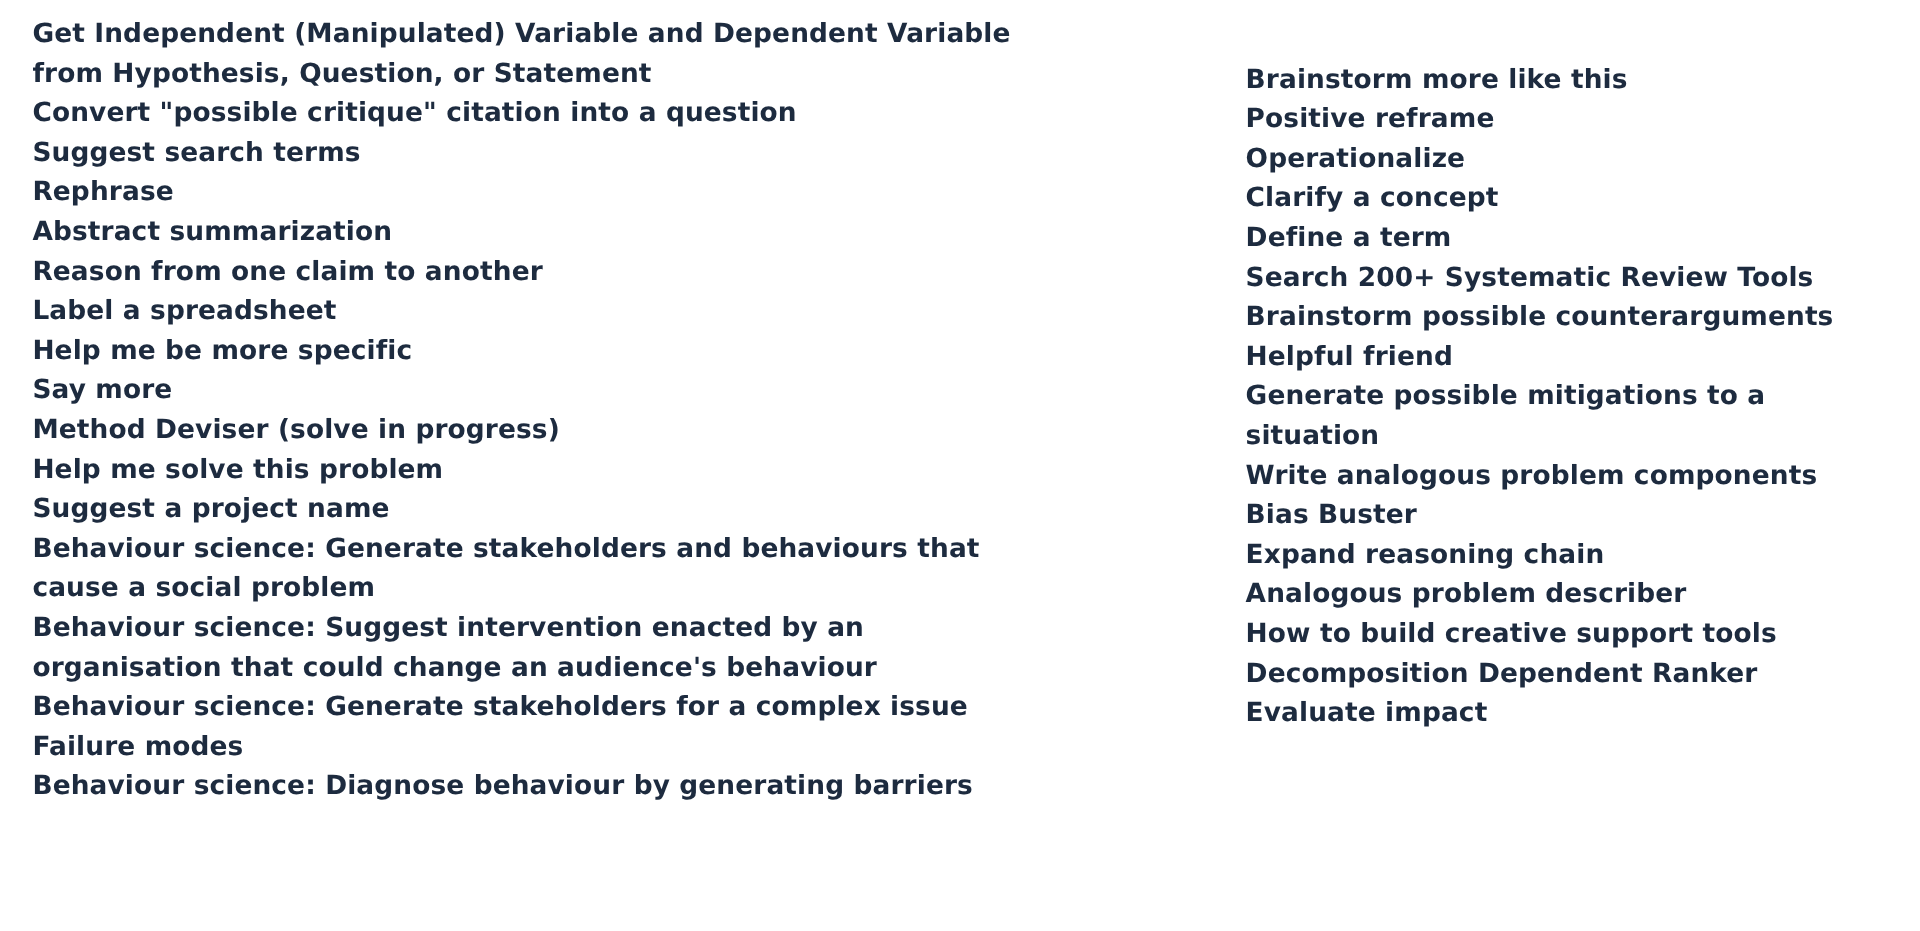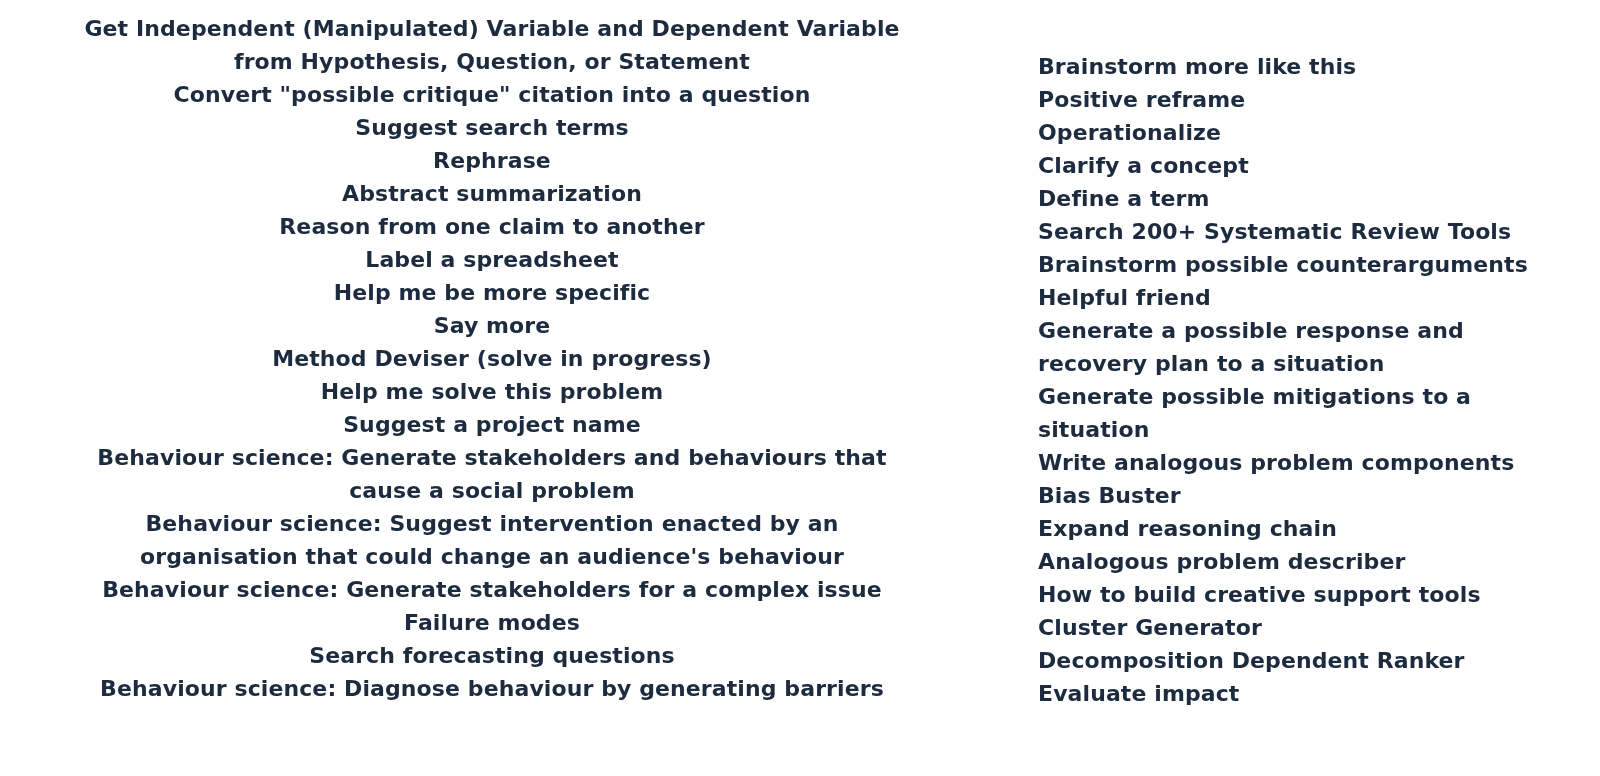--- a/index.html
+++ b/index.html
@@ -15,21 +15,20 @@
     font-family: "DejaVu Sans", "Liberation Sans", sans-serif;
     overflow: hidden;
   }
   .tool-column {
     position: absolute;
   }
   .col-left {
     left: 27px;
     top: 12px;
     width: 930px;
-    text-align: center;
   }
   .col-right {
     left: 1038px;
     top: 50px;
     width: 560px;
   }
   .tool-link {
     display: block;
     font-size: 22px;
     line-height: 33px;
@@ -77,21 +76,20 @@
 cause a social problem</a>
 
       <a class="tool-link">Behaviour science: Suggest intervention enacted by an
 organisation that could change an audience's behaviour</a>
 
       <a class="tool-link">Behaviour science: Generate stakeholders for a complex issue</a>
 
 
       <a class="tool-link">Failure modes</a>
 
-      <a class="tool-link">Search forecasting questions</a>
 
       <a class="tool-link">Behaviour science: Diagnose behaviour by generating barriers</a>
     </div>
 
   <div class="tool-column col-right">
 
       <a class="tool-link">Brainstorm more like this</a>
 
       <a class="tool-link">Positive reframe</a>
 
@@ -100,36 +98,33 @@
       <a class="tool-link">Clarify a concept</a>
 
       <a class="tool-link">Define a term</a>
 
       <a class="tool-link">Search 200+ Systematic Review Tools</a>
 
       <a class="tool-link">Brainstorm possible counterarguments</a>
 
       <a class="tool-link">Helpful friend</a>
 
-      <a class="tool-link">Generate a possible response and
-recovery plan to a situation</a>
 
       <a class="tool-link">Generate possible mitigations to a
 situation</a>
 
       <a class="tool-link">Write analogous problem components</a>
 
       <a class="tool-link">Bias Buster</a>
 
       <a class="tool-link">Expand reasoning chain</a>
 
       <a class="tool-link">Analogous problem describer</a>
 
       <a class="tool-link">How to build creative support tools</a>
 
-      <a class="tool-link">Cluster Generator</a>
 
       <a class="tool-link">Decomposition Dependent Ranker</a>
 
       <a class="tool-link">Evaluate impact</a>
     </div>
 
 </div>
 
 </body></html>

